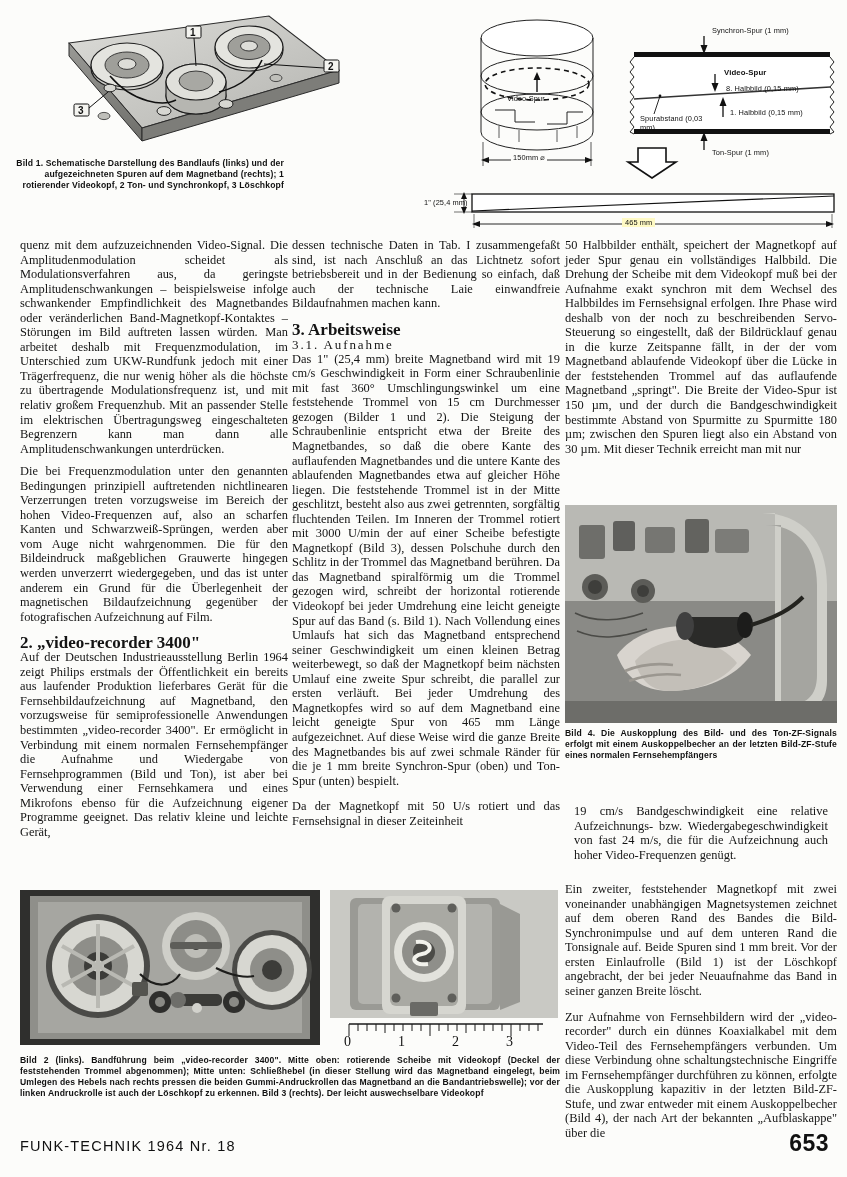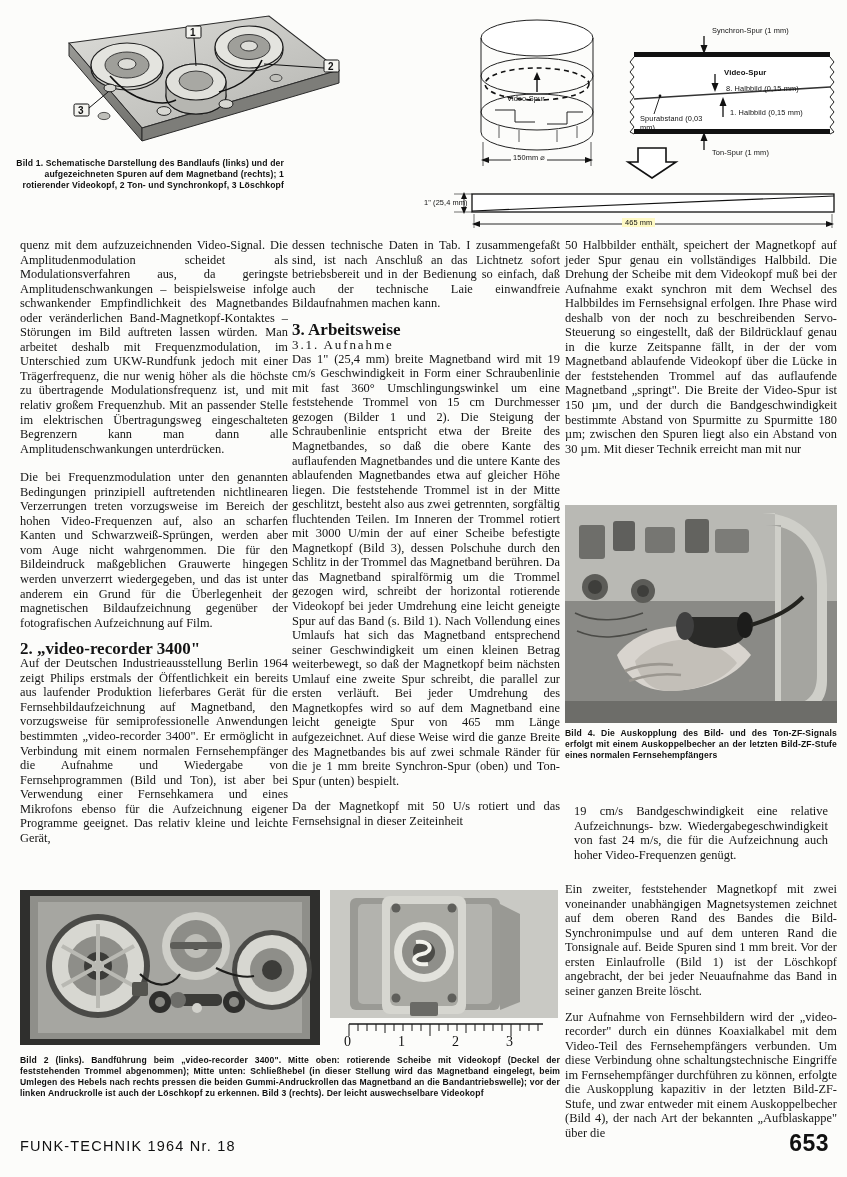--- a/index.html
+++ b/index.html
@@ -34,21 +34,21 @@
   .lbl.b{font-weight:bold;font-size:7.8px;}
 
   
   .col{position:absolute;top:238px;width:268px;
        font-size:12.4px;line-height:14.55px;text-align:justify;
        text-justify:inter-word;hyphens:manual;}
   #col1{left:20px;}
   #col2{left:292px;}
   #col3{left:565px;width:272px;}
   .col p{margin:0 0 0 0;text-indent:0;}
-  .col p + p{margin-top:14px;}
+  .col p + p{margin-top:8px;}
   .gap{height:11px;}
   h2.sec{
     font-size:17px;line-height:15px;font-weight:bold;margin:0;
     font-family:"Liberation Serif",serif;
   }
   h3.sub{
     font-size:13px;line-height:15px;font-weight:normal;margin:0;
   }
   h3.sub .sp{letter-spacing:1.9px;}
 

